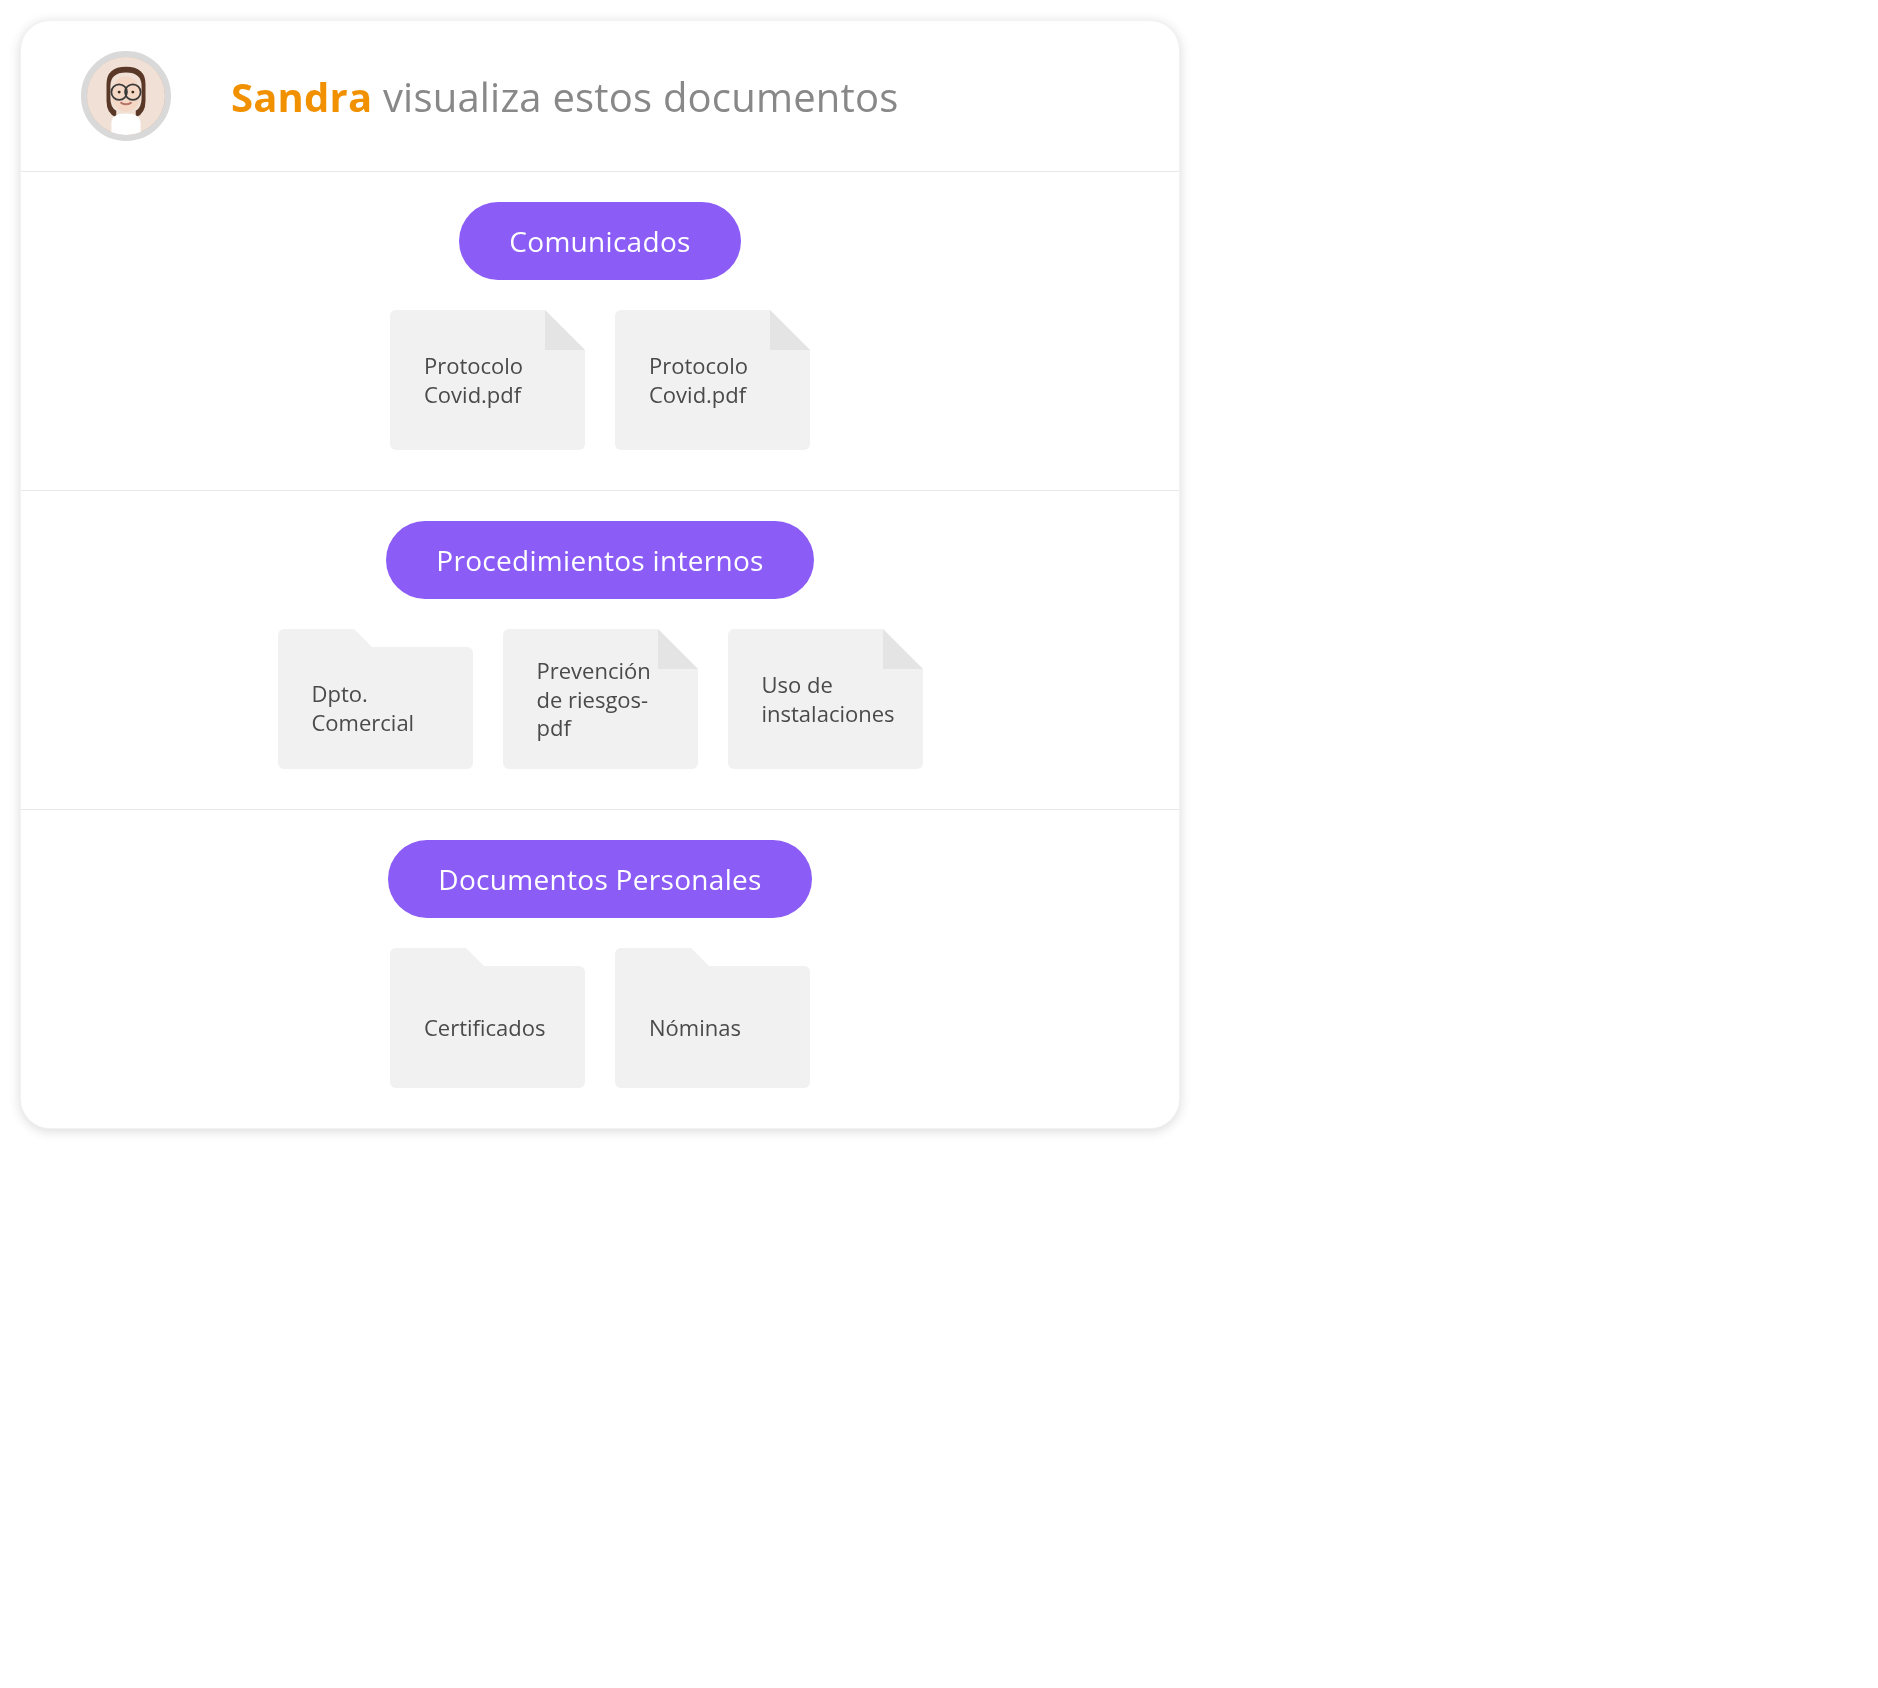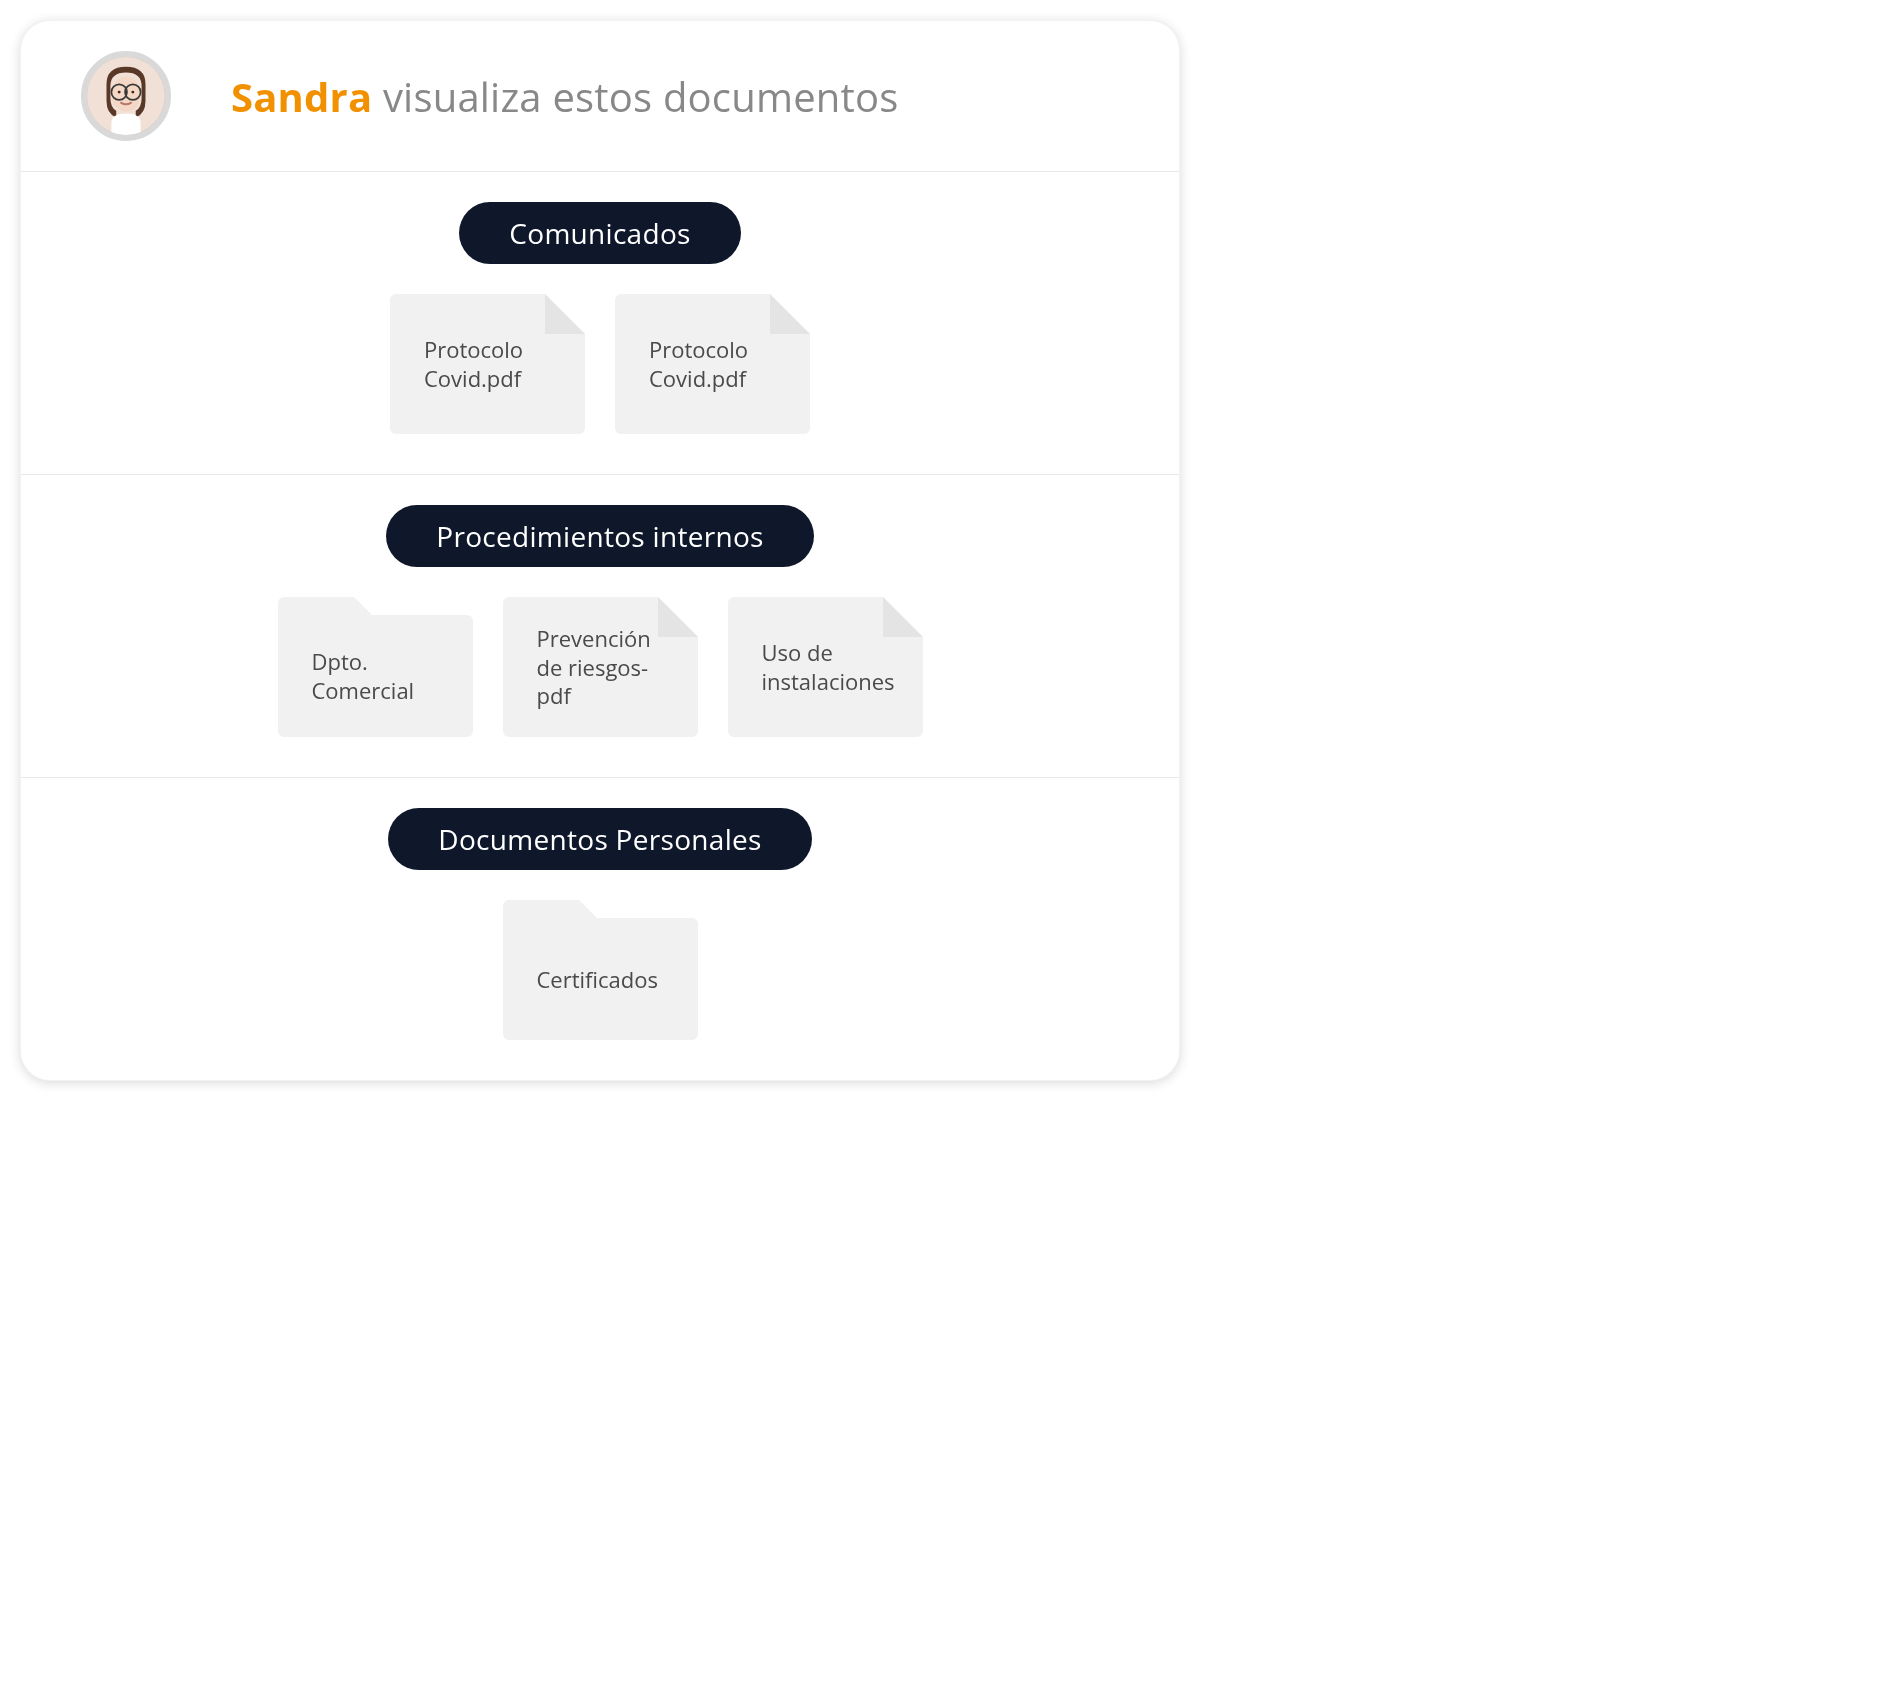--- a/index.html
+++ b/index.html
@@ -51,25 +51,25 @@
       font-weight: 700;
     }
     .section {
       border-top: 1px solid #e8e8e8;
       padding: 30px 40px 40px;
       display: flex;
       flex-direction: column;
       align-items: center;
     }
     .pill {
-      background: #0f172a;
+      background: #8b5cf6;
       color: #fff;
       font-size: 28px;
       font-weight: 400;
-      padding: 12px 50px;
+      padding: 20px 50px;
       border-radius: 999px;
       margin-bottom: 30px;
       letter-spacing: 0.3px;
     }
     .items {
       display: flex;
       gap: 30px;
       flex-wrap: wrap;
       justify-content: center;
       width: 100%;
@@ -185,16 +185,19 @@
             <div class="item-label">Uso de instalaciones</div>
           </div>
         </div>
       </div>
       <div class="section">
         <div class="pill">Documentos Personales</div>
         <div class="items">
           <div class="item folder">
             <div class="item-label">Certificados</div>
           </div>
+          <div class="item folder">
+            <div class="item-label">Nóminas</div>
+          </div>
         </div>
       </div>
     </div>
 </div>
 
 </body></html>

